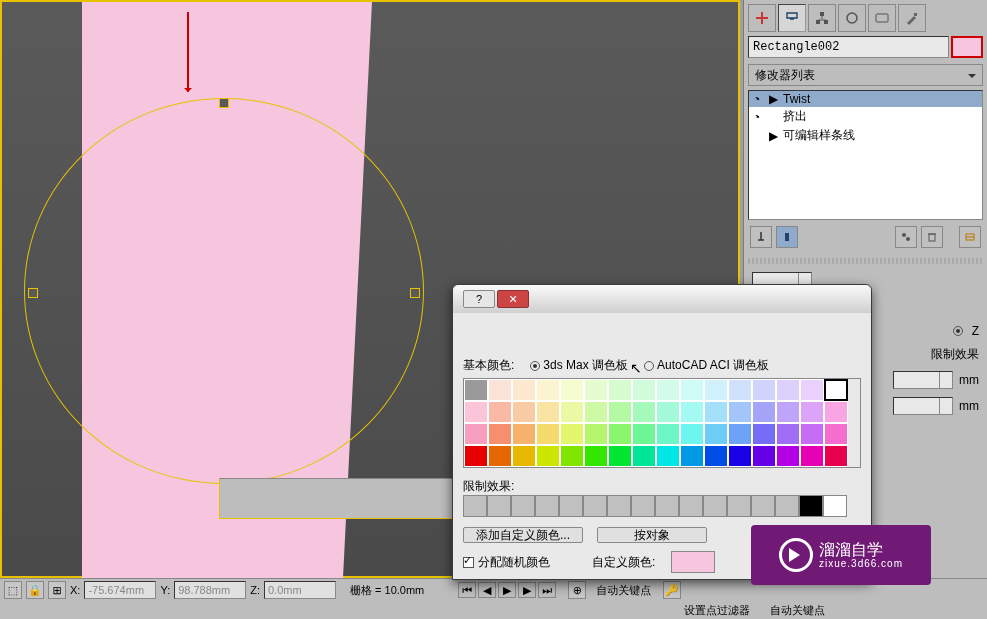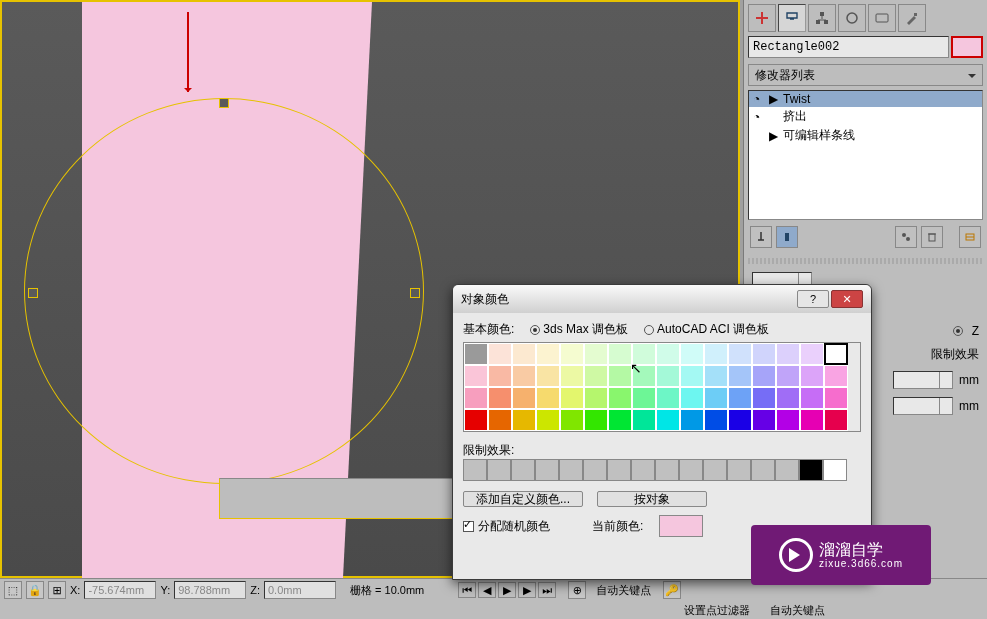--- a/index.html
+++ b/index.html
@@ -45,21 +45,21 @@
   .grid-lbl{margin-left:10px;}
   .play-row{display:flex;align-items:center;height:18px;padding:0 4px;gap:6px;}
   .pbicon{width:18px;height:16px;border:1px solid #888;display:flex;align-items:center;justify-content:center;}
 
   
   .dialog { position:absolute; left:452px; top:284px; width:420px; height:296px; background:#e9e9e9; border:1px solid #3a3a3a; border-radius:6px 6px 0 0; box-shadow:0 4px 12px rgba(0,0,0,.6); font-size:12px; }
   .dlg-title { height:28px; background:linear-gradient(180deg,#fafafa,#d0d0d0); border-radius:6px 6px 0 0; display:flex; align-items:center; padding:0 8px; }
   .dlg-title .tt{flex:1;}
   .tbtn{width:32px;height:18px;border:1px solid #888;background:#e6e6e6;display:flex;align-items:center;justify-content:center;margin-left:2px;border-radius:2px;font-size:11px;}
   .tbtn.close{background:#c44;color:#fff;border-color:#833;}
-  .dlg-body{padding:6px 10px;}
+  .dlg-body{padding:6px 10px;margin-top:36px;}
   .palette-row{display:flex;align-items:center;gap:16px;margin:2px 0 4px;}
   .radio{width:10px;height:10px;border:1px solid #555;border-radius:50%;display:inline-block;margin-right:3px;vertical-align:middle;}
   .radio.on::after{content:'';display:block;width:4px;height:4px;background:#333;border-radius:50%;margin:2px;}
   .pal { display:grid; grid-template-columns:repeat(16, 24px); grid-auto-rows:22px; gap:0; border:1px solid #888; margin-bottom:10px;}
   .cell{border:1px solid #fff;}
   .cell.sel{outline:2px solid #000; outline-offset:-2px;}
   .cust {display:grid; grid-template-columns:repeat(16, 24px); grid-auto-rows:22px; gap:0; margin-bottom:10px;}
   .cust .cc{border:1px solid #888;background:#c0c0c0;}
   .cust .cc.black{background:#000;} .cust .cc.white{background:#fff;border:1px solid #888;}
   .btn-row{display:flex;gap:14px;align-items:center;margin-top:6px;}
@@ -234,21 +234,20 @@
     <div class="bicon" style="margin-left:8px;">🔑</div>
   </div>
   <div class="play-row">
     <span style="margin-left:680px;">设置点过滤器</span>
     <span style="margin-left:14px;">自动关键点</span>
   </div>
 </div>
 
 <div class="dialog">
   <div class="dlg-title">
-    <span class="tt">对象颜色</span>
     <div class="tbtn">?</div>
     <div class="tbtn close">✕</div>
   </div>
   <div class="dlg-body">
     <div class="palette-row">
       <span>基本颜色:</span>
       <label><span class="radio on"></span><span>3ds Max 调色板</span></label>
       <label><span class="radio"></span><span>AutoCAD ACI 调色板</span></label>
     </div>
     <div class="pal" id="pal">
@@ -341,21 +340,21 @@
     <div class="btn-row">
       <div class="dbtn">
           <span>添加自定义颜色...</span>
         </div>
       <div class="dbtn" style="width:110px;justify-content:center;">
           <span>按对象</span>
         </div>
     </div>
     <div class="btn-row" style="margin-top:8px;gap:12px;">
       <label><span class="chk on"></span><span>分配随机颜色</span></label>
-      <span style="margin-left:30px;">当前颜色:</span>
+      <span style="margin-left:30px;">自定义颜色:</span>
       <div class="cur-sw"></div>
     </div>
   </div>
 </div>
 
 <div class="cursor-arrow">↖</div>
 
 <div class="wm">
   <div class="play-circ"></div>
   <div class="wm-txt">

